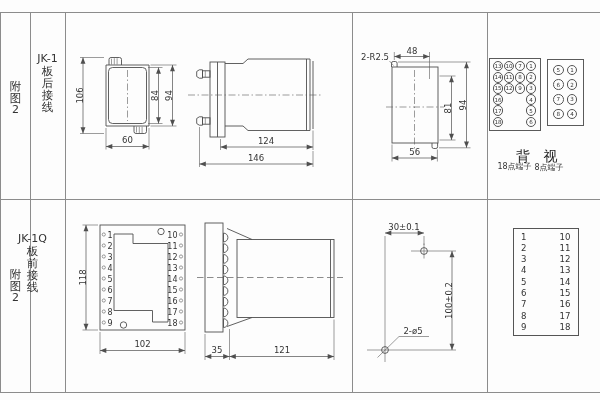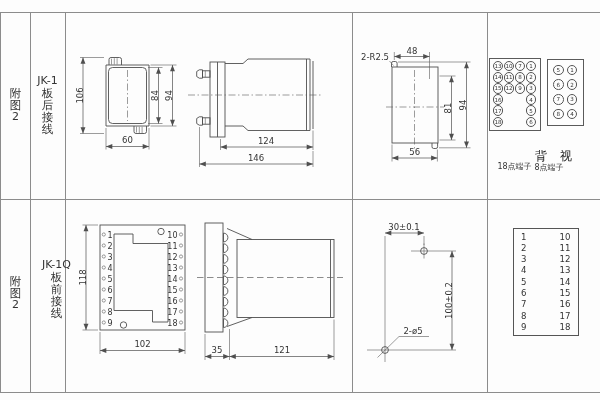--- a/index.html
+++ b/index.html
@@ -1,41 +1,41 @@
 <!DOCTYPE html>
 <html><head>
 <meta charset="utf-8">
 <style>
   html,body{margin:0;padding:0;background:#fff;}
   .sheet{position:relative;width:600px;height:400px;background:#fdfdfd;overflow:hidden;
          font-family:"DejaVu Sans",sans-serif;color:#333;}
   .hline{position:absolute;height:1px;background:#8c8c8c;left:0;width:600px;}
   .vline{position:absolute;width:1px;background:#8c8c8c;top:12px;height:380px;}
   .cell{position:absolute;display:flex;flex-direction:column;align-items:center;
-        justify-content:center;text-align:center;}
+        justify-content:flex-start;text-align:center;}
   .cjk{font-size:11.5px;line-height:12px;}
   .mdl{font-size:11px;line-height:12px;}
   svg{position:absolute;overflow:visible;}
   .s{fill:none;stroke:#4f4f4f;stroke-width:0.9;}
   .x{fill:none;stroke:#5a5a5a;stroke-width:0.6;}
   .dim{fill:none;stroke:#4f4f4f;stroke-width:0.7;}
   .cl{fill:none;stroke:#5a5a5a;stroke-width:0.6;stroke-dasharray:7 2.5 1.5 2.5;}
   .cld{fill:none;stroke:#5a5a5a;stroke-width:0.7;stroke-dasharray:6.5 3.5;}
   text.t{font-family:"DejaVu Sans",sans-serif;font-size:8.5px;fill:#333;}
   text.tsm{font-family:"DejaVu Sans",sans-serif;font-size:8px;fill:#333;}
   .tbox{position:absolute;border:1px solid #5a5a5a;box-sizing:border-box;display:grid;}
   .t18{left:488.5px;top:57.5px;width:52px;height:73px;grid-template-columns:repeat(4,1fr);
        grid-auto-rows:1fr;padding:2px 3px;}
   .t8{left:546.5px;top:58.5px;width:37.5px;height:67px;grid-template-columns:repeat(2,1fr);
       grid-auto-rows:1fr;padding:3px 4px;}
   .tc{width:8.6px;height:8.6px;border:0.8px solid #555;border-radius:50%;place-self:center;
       display:flex;align-items:center;justify-content:center;font-size:5.6px;color:#333;}
   .tce{place-self:center;width:8.6px;height:8.6px;}
   .cap{position:absolute;font-size:8px;text-align:center;color:#333;margin-top:28px;}
-  .viewlab{position:absolute;font-size:12px;text-align:center;color:#222;word-spacing:9px;}
+  .viewlab{position:absolute;font-size:14px;color:#222;word-spacing:9px;}
   .fvbox{left:513px;top:228px;width:65.5px;height:107.5px;border:1px solid #555;
          grid-template-columns:1fr 1fr;grid-auto-rows:1fr;padding:2px 7px;font-size:8.6px;}
   .fvl{align-self:center;text-align:left;}
   .fvr{align-self:center;text-align:right;}
 </style>
 </head>
 <body>
 
 <div class="sheet">
 
@@ -59,21 +59,21 @@
     <span class="cjk">后</span>
     <span class="cjk">接</span>
     <span class="cjk">线</span>
   </div>
 
   <div class="cell" style="left:1px;top:268px;width:29px;height:50px">
     <span class="cjk">附</span>
     <span class="cjk">图</span>
     <span class="mdl">2</span>
   </div>
-  <div class="cell" style="left:40px;top:233px;width:33px;height:112px">
+  <div class="cell" style="left:16px;top:233px;width:33px;height:112px">
     <span class="mdl">JK-1Q</span>
     <span class="cjk">板</span>
     <span class="cjk">前</span>
     <span class="cjk">接</span>
     <span class="cjk">线</span>
   </div>
 
   <svg style="left:65px;top:12px" width="287" height="187" viewBox="65 12 287 187">
     <defs>
       <marker id="arr" viewBox="0 0 10 10" refX="9" refY="5" markerWidth="9" markerHeight="7" orient="auto-start-reverse" markerUnits="userSpaceOnUse">

